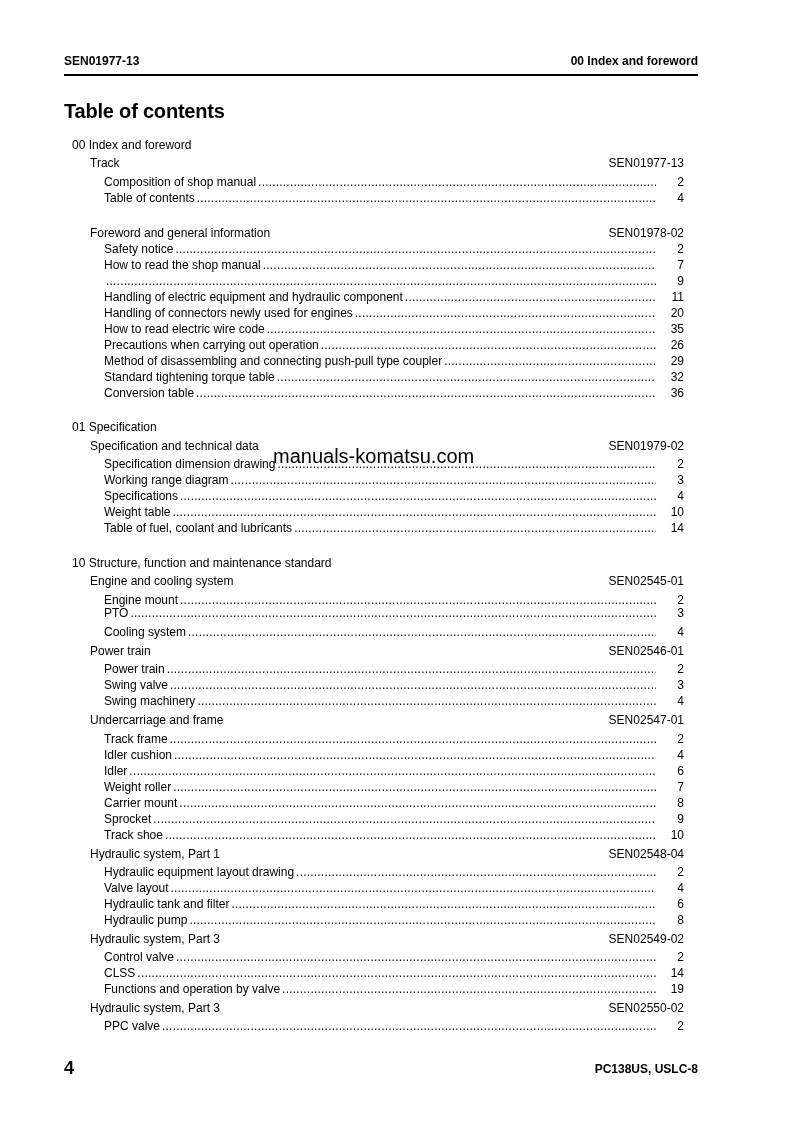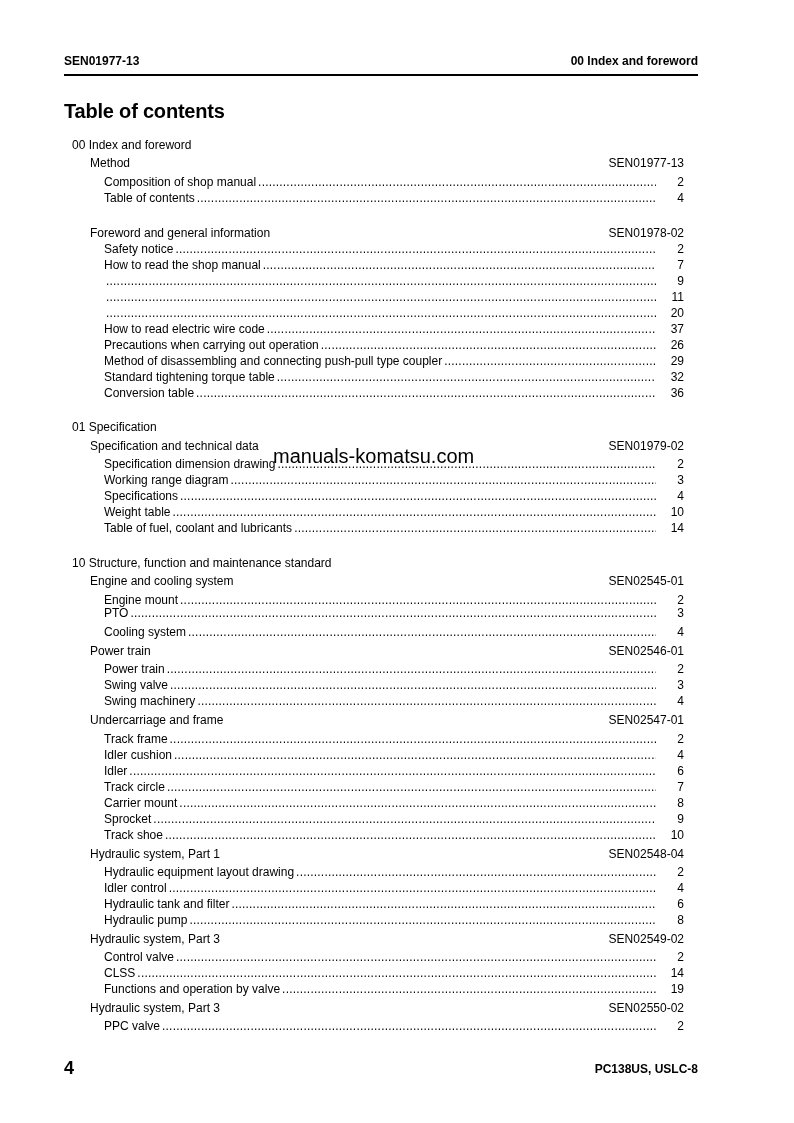--- a/index.html
+++ b/index.html
@@ -31,21 +31,21 @@
 <div class="hdr">
   <span class="l">SEN01977-13</span>
   <span class="r">00 Index and foreword</span>
 </div>
 <div class="rule"></div>
 <div class="title">Table of contents</div>
 
 <div class="toc">
 
   <div class="row sec" style="top:0px">00 Index and foreword</div>
-  <div class="row doc" style="top:18px"><span>Method</span><span class="code">SEN01977-13</span></div>
+  <div class="row doc" style="top:18px"><span>Track</span><span class="code">SEN01977-13</span></div>
   <div class="row item" style="top:37px">
       <span class="lbl">Composition of shop manual</span>
       <span class="dots"></span>
       <span class="pg">2</span>
     </div>
   <div class="row item" style="top:53px">
       <span class="lbl">Table of contents</span>
       <span class="dots"></span>
       <span class="pg">4</span>
     </div>
@@ -59,31 +59,33 @@
   <div class="row item" style="top:120px">
       <span class="lbl">How to read the shop manual</span>
       <span class="dots"></span>
       <span class="pg">7</span>
     </div>
   <div class="row item" style="top:136px">
       <span class="dots"></span>
       <span class="pg">9</span>
     </div>
   <div class="row item" style="top:152px">
+      <span class="lbl">Handling of electric equipment and hydraulic component</span>
       <span class="dots"></span>
       <span class="pg">11</span>
     </div>
   <div class="row item" style="top:168px">
+      <span class="lbl">Handling of connectors newly used for engines</span>
       <span class="dots"></span>
       <span class="pg">20</span>
     </div>
   <div class="row item" style="top:184px">
       <span class="lbl">How to read electric wire code</span>
       <span class="dots"></span>
-      <span class="pg">37</span>
+      <span class="pg">35</span>
     </div>
   <div class="row item" style="top:200px">
       <span class="lbl">Precautions when carrying out operation</span>
       <span class="dots"></span>
       <span class="pg">26</span>
     </div>
   <div class="row item" style="top:216px">
       <span class="lbl">Method of disassembling and connecting push-pull type coupler</span>
       <span class="dots"></span>
       <span class="pg">29</span>
@@ -172,21 +174,21 @@
       <span class="lbl">Idler cushion</span>
       <span class="dots"></span>
       <span class="pg">4</span>
     </div>
   <div class="row item" style="top:626px">
       <span class="lbl">Idler</span>
       <span class="dots"></span>
       <span class="pg">6</span>
     </div>
   <div class="row item" style="top:642px">
-      <span class="lbl">Track circle</span>
+      <span class="lbl">Weight roller</span>
       <span class="dots"></span>
       <span class="pg">7</span>
     </div>
   <div class="row item" style="top:658px">
       <span class="lbl">Carrier mount</span>
       <span class="dots"></span>
       <span class="pg">8</span>
     </div>
   <div class="row item" style="top:674px">
       <span class="lbl">Sprocket</span>
@@ -199,21 +201,21 @@
       <span class="pg">10</span>
     </div>
 
   <div class="row doc" style="top:709px"><span>Hydraulic system, Part 1</span><span class="code">SEN02548-04</span></div>
   <div class="row item" style="top:727px">
       <span class="lbl">Hydraulic equipment layout drawing</span>
       <span class="dots"></span>
       <span class="pg">2</span>
     </div>
   <div class="row item" style="top:743px">
-      <span class="lbl">Idler control</span>
+      <span class="lbl">Valve layout</span>
       <span class="dots"></span>
       <span class="pg">4</span>
     </div>
   <div class="row item" style="top:759px">
       <span class="lbl">Hydraulic tank and filter</span>
       <span class="dots"></span>
       <span class="pg">6</span>
     </div>
   <div class="row item" style="top:775px">
       <span class="lbl">Hydraulic pump</span>

